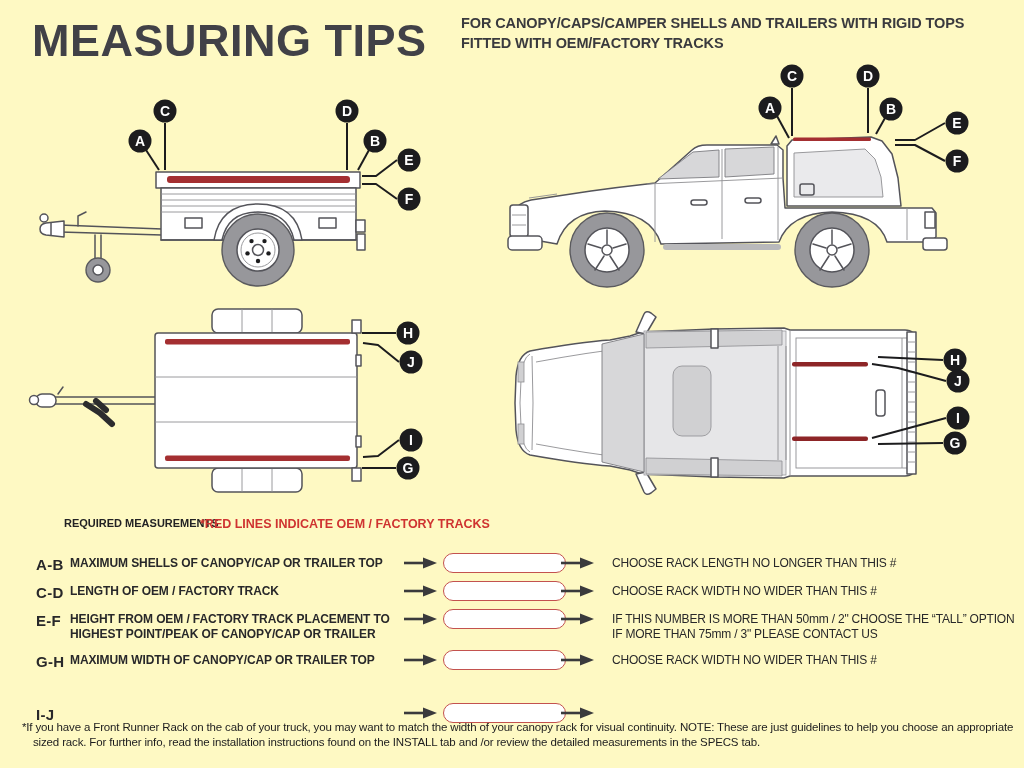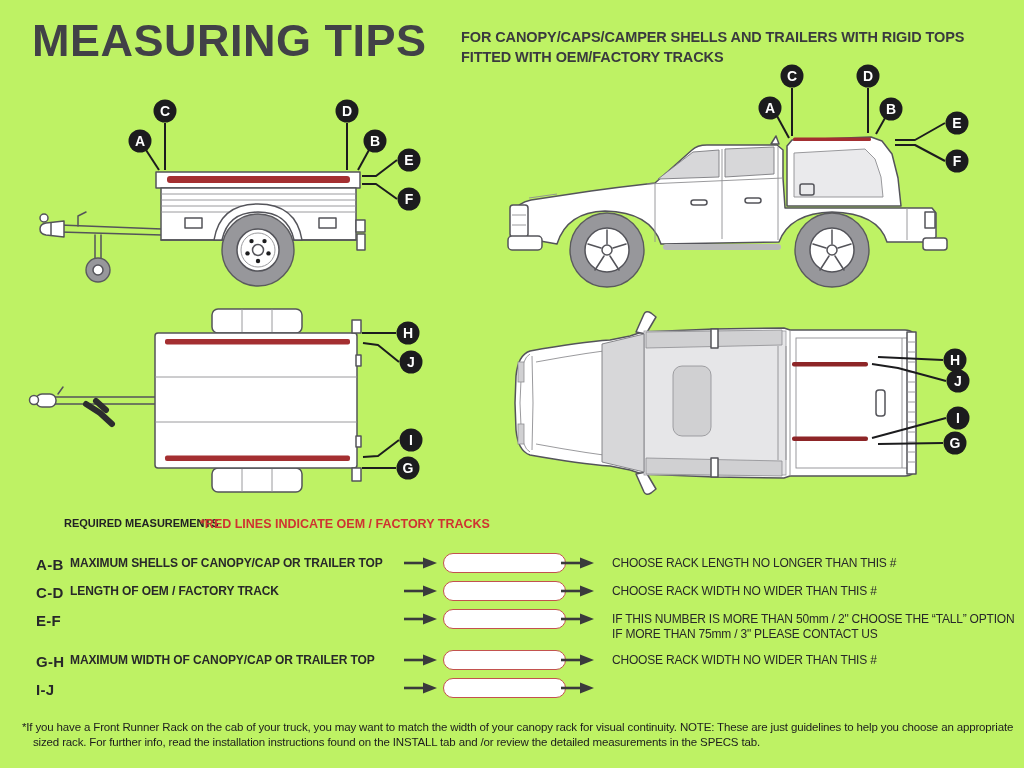--- a/index.html
+++ b/index.html
@@ -1,27 +1,27 @@
 <!DOCTYPE html>
 <html><head>
 <meta charset="utf-8">
 <title>Measuring Tips</title>
 <style>
   html,body { margin:0; padding:0; background:#ffffff; }
   .page {
     position:relative; width:1024px; height:768px; overflow:hidden;
-    background:#bef264; font-family:"Liberation Sans", sans-serif; color:#2e2e30;
+    background:#fef9c3; font-family:"Liberation Sans", sans-serif; color:#2e2e30;
   }
   .abs { position:absolute; }
   .title {
     left:32px; top:17px; font-size:45px; line-height:48px; font-weight:bold;
     letter-spacing:0.5px; color:#414147;
   }
   .subtitle {
-    left:461px; top:28px; width:520px; font-size:14.5px; line-height:19.5px;
+    left:461px; top:14px; width:520px; font-size:14.5px; line-height:19.5px;
     font-weight:bold; color:#3a3a3e; white-space:pre-line; letter-spacing:-0.1px;
   }
   .section-title { left:30px; top:517px; font-size:11px; font-weight:bold; color:#222224;margin-left:34px; }
   .red-note { left:192px; top:517px; font-size:12.5px; font-weight:bold; color:#cf3331;padding-left:8px; }
   .mrow { position:absolute; left:0; width:1024px; height:30px; }
   .mkey  { position:absolute; left:36px; top:0; font-size:15px; font-weight:bold; color:#28282a; letter-spacing:0.3px; }
   .mdesc { position:absolute; left:70px; top:0; width:334px; font-size:12px; font-weight:bold;
            line-height:14.5px; color:#28282a; white-space:pre-line; letter-spacing:-0.1px; }
   .mres  { position:absolute; left:612px; top:0; width:406px; font-size:12px; font-weight:normal;
            line-height:15px; color:#28282a; white-space:pre-line; letter-spacing:-0.2px; }
@@ -268,20 +268,22 @@
     <input class="pill" type="text" value="" style="">
     <svg class="arr arr2" width="34" height="12" viewBox="0 0 34 12">
         <path d="M0,6 H20" stroke="#3a3a3c" stroke-width="2.6"></path>
         <path d="M19,0.5 L33,6 L19,11.5 Z" fill="#3a3a3c"></path>
       </svg>
     <span class="mres">CHOOSE RACK WIDTH NO WIDER THAN THIS #</span>
   </div>
 
   <div class="mrow" style="top:612px;">
     <span class="mkey">E-F</span>
+    <span class="mdesc">HEIGHT FROM OEM / FACTORY TRACK PLACEMENT TO
+HIGHEST POINT/PEAK OF CANOPY/CAP OR TRAILER</span>
     <svg class="arr arr1" width="34" height="12" viewBox="0 0 34 12">
         <path d="M0,6 H20" stroke="#3a3a3c" stroke-width="2.6"></path>
         <path d="M19,0.5 L33,6 L19,11.5 Z" fill="#3a3a3c"></path>
       </svg>
     <input class="pill" type="text" value="" style="">
     <svg class="arr arr2" width="34" height="12" viewBox="0 0 34 12">
         <path d="M0,6 H20" stroke="#3a3a3c" stroke-width="2.6"></path>
         <path d="M19,0.5 L33,6 L19,11.5 Z" fill="#3a3a3c"></path>
       </svg>
     <span class="mres">IF THIS NUMBER IS MORE THAN 50mm / 2" CHOOSE THE “TALL” OPTION
@@ -296,21 +298,21 @@
         <path d="M19,0.5 L33,6 L19,11.5 Z" fill="#3a3a3c"></path>
       </svg>
     <input class="pill" type="text" value="" style="">
     <svg class="arr arr2" width="34" height="12" viewBox="0 0 34 12">
         <path d="M0,6 H20" stroke="#3a3a3c" stroke-width="2.6"></path>
         <path d="M19,0.5 L33,6 L19,11.5 Z" fill="#3a3a3c"></path>
       </svg>
     <span class="mres">CHOOSE RACK WIDTH NO WIDER THAN THIS #</span>
   </div>
 
-  <div class="mrow" style="top:681px;">
+  <div class="mrow" style="top:706px;">
     <span class="mkey">I-J</span>
     <svg class="arr arr1" width="34" height="12" viewBox="0 0 34 12">
         <path d="M0,6 H20" stroke="#3a3a3c" stroke-width="2.6"></path>
         <path d="M19,0.5 L33,6 L19,11.5 Z" fill="#3a3a3c"></path>
       </svg>
     <input class="pill" type="text" value="" style="">
     <svg class="arr arr2" width="34" height="12" viewBox="0 0 34 12">
         <path d="M0,6 H20" stroke="#3a3a3c" stroke-width="2.6"></path>
         <path d="M19,0.5 L33,6 L19,11.5 Z" fill="#3a3a3c"></path>
       </svg>

